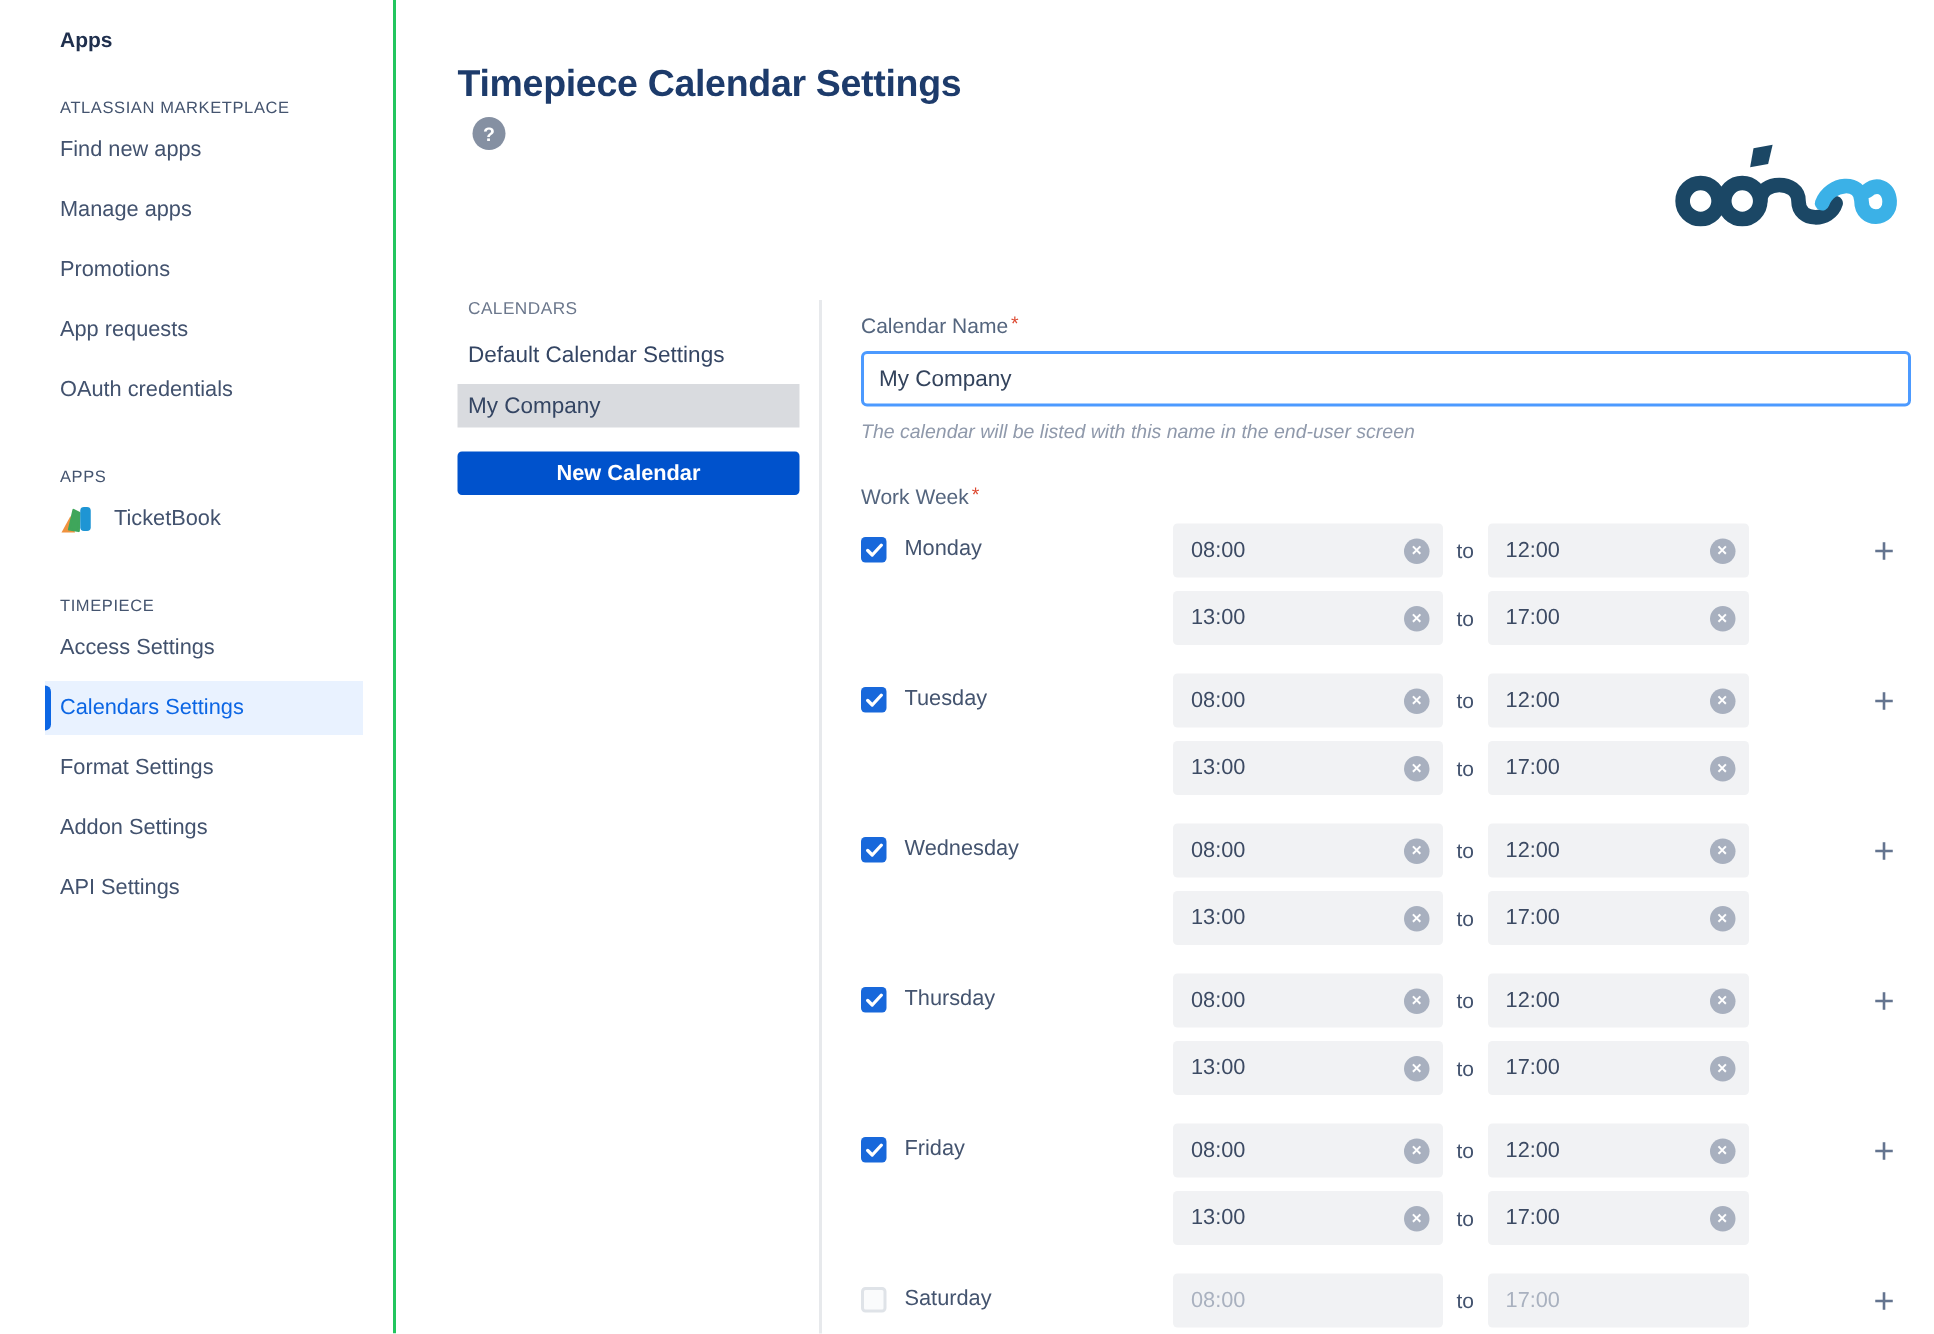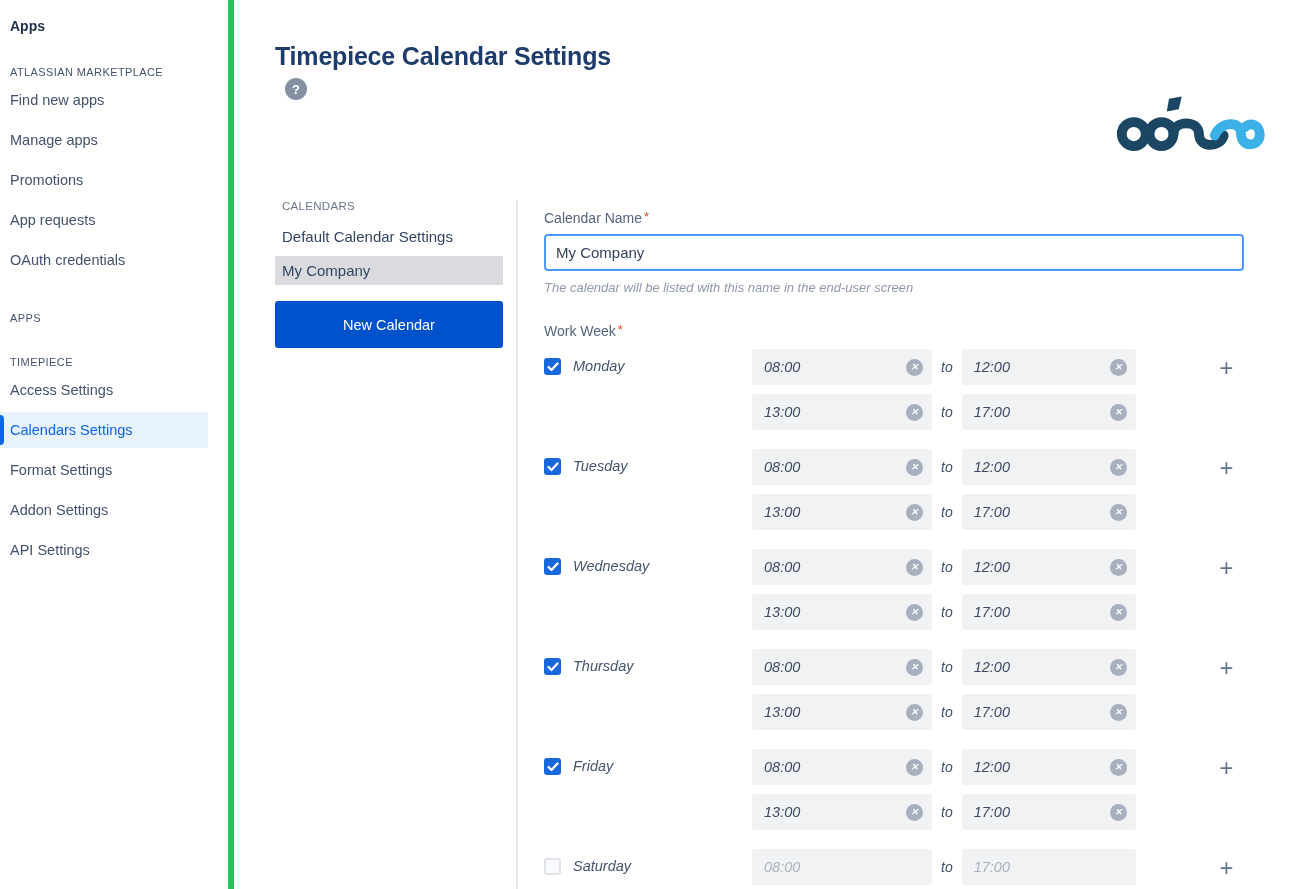--- a/index.html
+++ b/index.html
@@ -1,22 +1,22 @@
 <!DOCTYPE html>
 <html><head>
 <meta charset="utf-8">
 <style>
   * { margin:0; padding:0; box-sizing:border-box; }
   html,body { width:1289px; height:889px; overflow:hidden; background:#fff;
               font-family:"Liberation Sans", sans-serif; }
   body { display:flex; }
 
   
-  .sidebar { width:234px; min-width:234px; border-right:6px solid #22c55e;
-             padding:18px 12px 0 10px; }
+  .sidebar { width:234px; min-width:234px; border-right:2px solid #22c55e;
+             padding:18px 12px 0 10px;margin-left:30px; }
   .sb-title { font-size:14px; font-weight:700; color:#1f2f4d; }
   .sb-heading { font-size:11px; font-weight:400; color:#44546f; letter-spacing:.4px;
                 margin:32px 0 2px; }
   .sb-item { height:40px; display:flex; align-items:center; font-size:14.5px;
              color:#42526e; cursor:pointer; position:relative;
              margin-left:-10px; padding-left:10px; margin-right:8px; }
   .sb-item.active { background:#e9f2ff; color:#0c66e4; height:36px; margin-top:2px; margin-bottom:2px; }
   .sb-item.active::before { content:''; position:absolute; left:0; top:3px; bottom:3px;
                             width:4px; background:#0c66e4; border-radius:0 4px 4px 0; }
   .sb-ico { width:24px; height:20px; margin-right:12px; display:none; align-items:center; }
@@ -32,37 +32,37 @@
   .logo { margin-left:auto; margin-right:24px; margin-top:-4px; }
 
   .content { display:flex; margin-top:46px; }
 
   
   .cal-panel { width:228px; min-width:228px; }
   .cal-heading { font-size:11.5px; color:#6b778c; letter-spacing:.3px; padding-left:7px;
                  margin-bottom:10px; }
   .cal-item { font-size:15px; color:#344563; padding:6px 7px; margin-bottom:5px; cursor:pointer; }
   .cal-item.selected { background:#d9dbdf; }
-  .new-cal { margin-top:11px; width:100%; height:47px; background:#0052cc; color:#fff;
-             font-weight:400; font-size:14.5px; border:none; border-radius:3px;
+  .new-cal { margin-top:11px; width:100%; height:29px; background:#0052cc; color:#fff;
+             font-weight:700; font-size:14.5px; border:none; border-radius:3px;
              cursor:pointer; font-family:inherit; }
 
   .vdiv { width:2px; background:#e7e9ec; margin-left:13px; }
 
   
   .form { margin-left:26px; width:700px; padding-top:9px; }
   .field-label { font-size:14px; color:#54657e; }
   .req { color:#dd4a32; margin-left:2px; font-size:13px; position:relative; top:-2px; }
   .name-input { display:block; width:100%; height:37px; border:2px solid #4c9aff;
                 border-radius:4px; padding:0 10px; font-size:15px; color:#33435c;
                 margin-top:7px; outline:none; font-family:inherit; background:#fff; }
   .helper { font-style:italic; font-size:13px; color:#8f99ab; margin-top:9px; }
   .ww-label { margin-top:28px; font-size:14px; color:#54657e; margin-bottom:10px; }
 
-  .day-row { display:flex; margin-bottom:19px;font-style:italic; }
+  .day-row { display:flex; margin-bottom:19px; }
   .day-left { width:208px; padding-top:9px; display:flex; align-items:flex-start; }
   .cb { width:17px; height:17px; border-radius:3px; margin-right:12px; cursor:pointer;
         display:flex; align-items:center; justify-content:center; flex:none; }
   .day-row.checked .cb { background:#1868db; }
   .day-row.unchecked .cb { background:#fafbfc; border:2px solid #dfe3e8; }
   .day-name { font-size:14.5px; color:#44546f; }
   .ranges { display:flex; flex-direction:column; gap:9px; }
   .range { display:flex; align-items:center; }
   .tinput { position:relative; width:180px; height:36px; background:#f1f2f4; border-radius:3px;
             display:flex; align-items:center; padding:0 30px 0 12px; font-size:14.5px;
@@ -107,20 +107,32 @@
 
   <div class="sb-item">
 
     <span class="sb-label">OAuth credentials</span>
   </div>
 </div>
   </div>
 
   <div class="sb-section">
     <div class="sb-heading">APPS</div>
+    <div class="sb-items">
+  <div class="sb-item has-icon">
+    <span class="sb-ico">
+      <svg width="22" height="20" viewBox="0 0 22 20">
+        <polygon points="1,19 7,8 10,19" fill="#f0923e"></polygon>
+        <path d="M6 17 L9 4 L13 6 L12.5 18 Z" fill="#3fa65b" stroke="#3fa65b" stroke-width="1.5" stroke-linejoin="round"></path>
+        <rect x="13.5" y="2" width="7" height="16" rx="2.5" fill="#1e95d4"></rect>
+      </svg>
+    </span>
+    <span class="sb-label">TicketBook</span>
+  </div>
+</div>
   </div>
 
   <div class="sb-section">
     <div class="sb-heading">TIMEPIECE</div>
     <div class="sb-items">
 
   <div class="sb-item">
 
     <span class="sb-label">Access Settings</span>
   </div>

